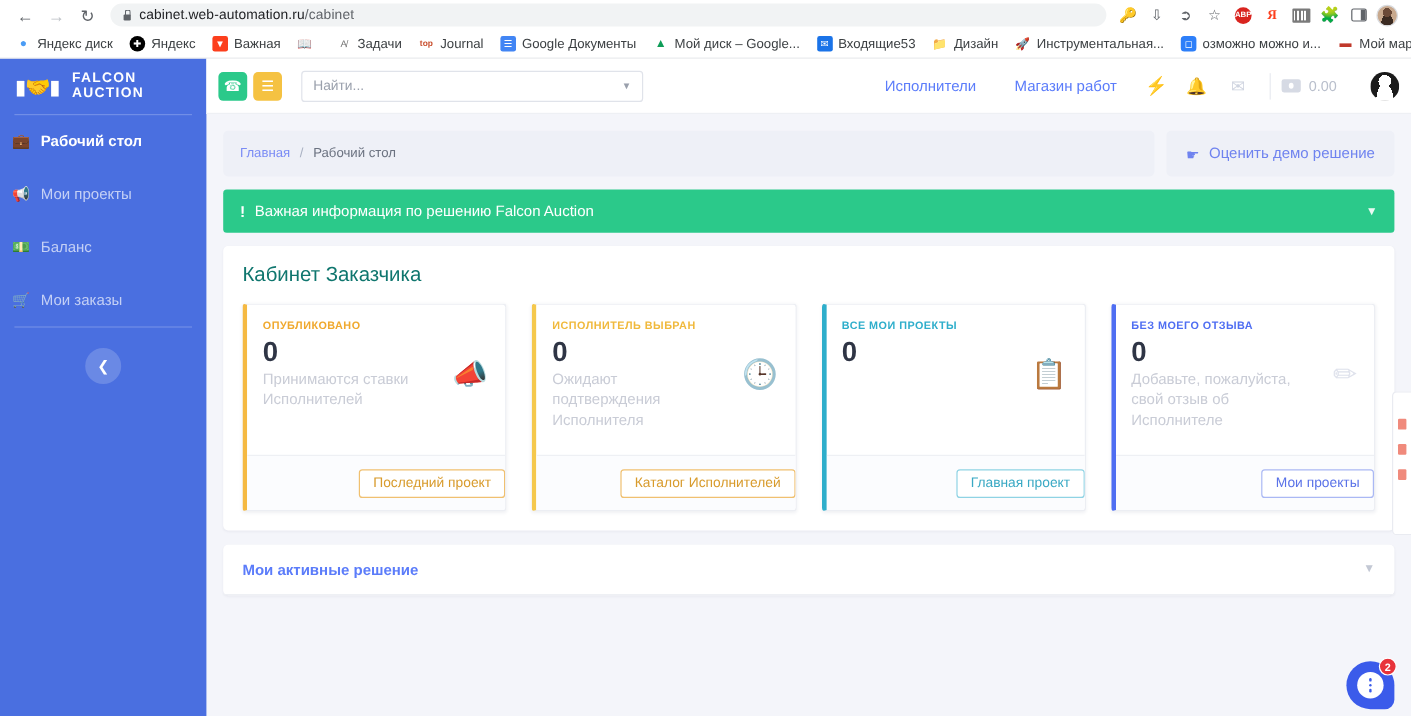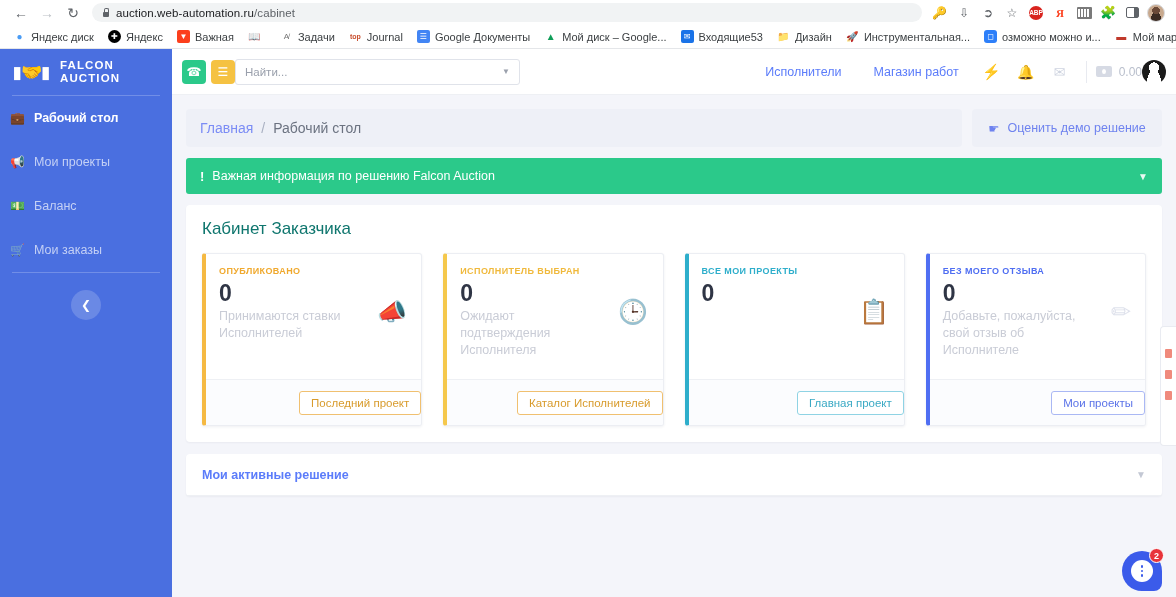--- a/index.html
+++ b/index.html
@@ -96,48 +96,48 @@
 
   .topbar {
     height:46px; background:#fff; display:flex; align-items:center;
     padding: 0 0 0 10px; border-bottom:1px solid #eef0f4;
   }
   .sq-btn { width:24px;height:24px;border-radius:4px;display:flex;align-items:center;
             justify-content:center;color:#fff;font-size:12px;}
   .sq-green { background:#2bc98a; }
   .sq-yellow { background:#f5c242; }
   .search-box {
-    margin-left:0; width:285px; height:26px; border:1px solid #e0e3ea; border-radius:3px;
+    margin-left:16px; width:285px; height:26px; border:1px solid #e0e3ea; border-radius:3px;
     display:flex;align-items:center;justify-content:space-between;padding:0 9px; background:#fff;
   }
   .search-ph { font-size:11.5px; color:#9aa0ac; }
   .caret { font-size:8px; color:#9aa0ac; }
   .top-right { margin-left:auto; display:flex; align-items:center; gap:0; padding-right:10px;}
   .top-link { font-size:12.5px; color:#5b7cfa; padding: 0 16px; }
   .top-ico { width:34px;height:34px;display:flex;align-items:center;justify-content:center;
              font-size:14px;color:#cfd4e0;}
   .top-ico.bolt { color:#f5b72e; font-size:15px; }
   .vsep { width:1px;height:22px;background:#e8eaf0;margin:0 9px; }
-  .balance { display:flex;align-items:center;gap:7px;font-size:12px;color:#b9bfcc;padding-right:0;}
+  .balance { display:flex;align-items:center;gap:7px;font-size:12px;color:#b9bfcc;padding-right:28px;}
   .money-ico { width:16px;height:11px;background:#d6dae4;border-radius:2px;position:relative;}
   .money-ico::after{content:"";position:absolute;left:6px;top:3px;width:4px;height:5px;
                     border-radius:50%;background:#fff;}
   .avatar-app {
     width:24px;height:24px;border-radius:50%;
     background: radial-gradient(circle at 50% 32%, #ffffff 0 26%, transparent 26%),
                 radial-gradient(ellipse at 50% 100%, #ffffff 0 42%, transparent 42%),
                 #1b1b1b;
   }
 
   .content { padding: 14px 14px 0 14px; height: 502px; overflow:hidden; position:relative;}
 
   .crumb-row { display:flex; gap:10px; align-items:stretch; }
   .crumb-bar {
     flex:1; height:38px; background:#eef0f7; border-radius:4px;
-    display:flex; align-items:center; padding-left:14px; gap:8px; font-size:14px;
+    display:flex; align-items:center; padding-left:14px; gap:8px; font-size:11px;
   }
   .crumb-link { color:#7b8cf5; }
   .crumb-sep { color:#a9b0c2; }
   .crumb-cur { color:#6b7280; }
   .demo-btn {
     width:190px; height:38px; background:#eef0f7; border-radius:4px;
     display:flex;align-items:center;justify-content:center;gap:8px;
     font-size:12.5px;color:#6f83ef;
   }
 
@@ -219,21 +219,21 @@
 
 <div class="browser-chrome">
 
   <div class="url-bar-row">
     <div class="nav-btn">←</div>
     <div class="nav-btn disabled">→</div>
     <div class="nav-btn">↻</div>
 
     <div class="url-pill">
       <span class="lock-ico"></span>
-      <span class="url-text"><span>auction.web-automation.ru</span><span class="path">/cabinet</span></span>
+      <span class="url-text"><span>cabinet.web-automation.ru</span><span class="path">/cabinet</span></span>
     </div>
 
     <div class="chrome-icons">
       <div class="ci">🔑</div>
       <div class="ci">⇩</div>
       <div class="ci">➲</div>
       <div class="ci">☆</div>
       <div class="ci">
           <span class="abp-badge">ABP</span>
         </div>

